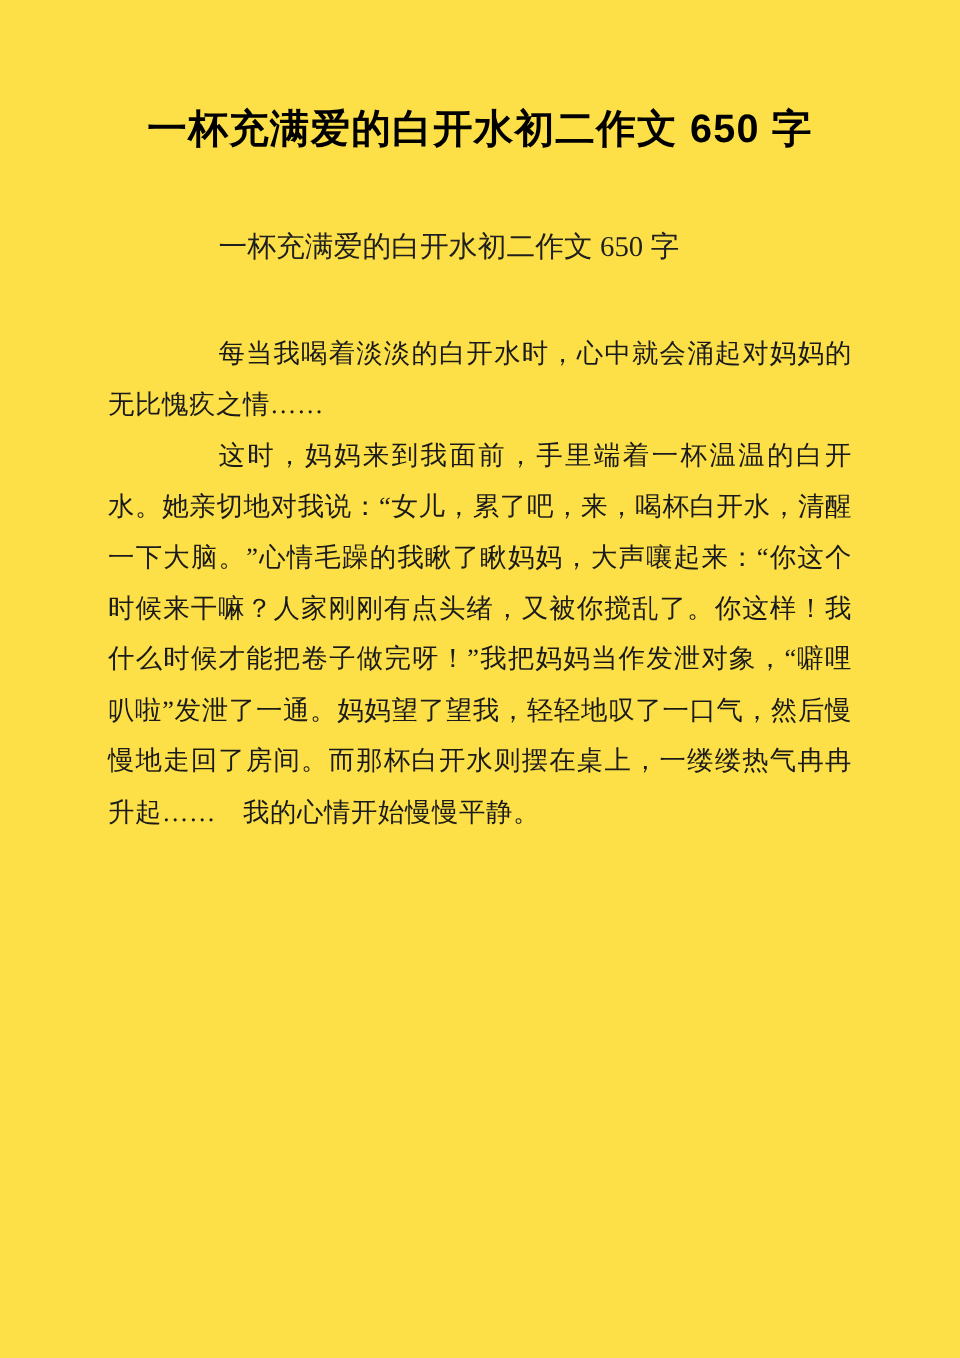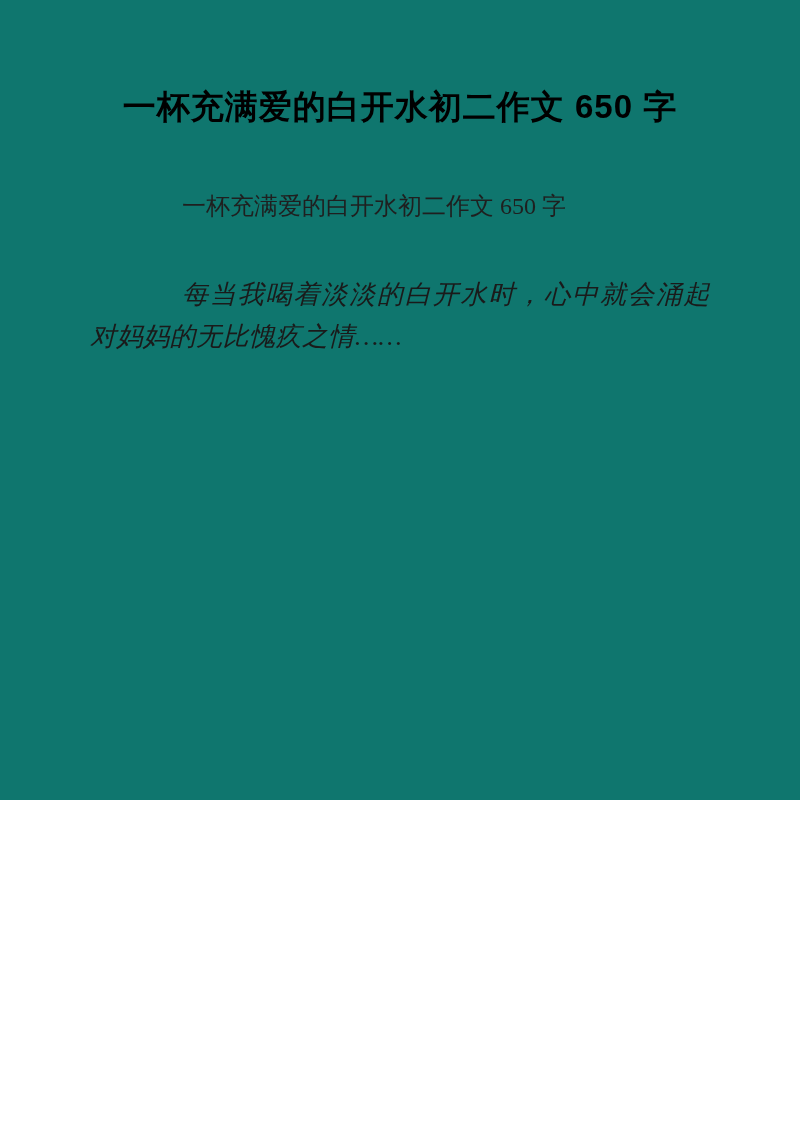--- a/index.html
+++ b/index.html
@@ -3,23 +3,23 @@
 <meta charset="utf-8">
 <style>
   html, body {
     margin: 0;
     padding: 0;
     background: #ffffff;
   }
   .page {
     position: relative;
     width: 800px;
-    height: 800px;
+    height: 1132px;
     margin: 0 auto;
-    background: #0f766e;
+    background: #fde047;
     color: #1a1a1a;
     overflow: hidden;
     box-sizing: border-box;
     font-family: "Liberation Serif", "DejaVu Serif", serif;
   }
   .doc-title {
     margin: 0;
     padding-top: 86px;
     text-align: center;
     font-family: "Liberation Sans", "DejaVu Sans", sans-serif;
@@ -32,40 +32,40 @@
   }
   .doc-subtitle {
     margin: 62px 0 0 182px;
     font-size: 24px;
     line-height: 32px;
     color: #1f1f1f;
     white-space: nowrap;
   }
   .doc-body {
     margin: 52px 90px 0 90px;
-    font-size: 26px;
+    font-size: 22px;
     line-height: 42.4px;
     letter-spacing: 0.5px;
     text-align: justify;
     text-justify: inter-character;
     color: #1a1a1a;
-    font-style: italic;
   }
   .doc-body p {
     margin: 0;
     padding: 0;
     text-indent: 92px;
   }
 </style>
 </head>
 <body>
 
 <div class="page">
 
   <h1 class="doc-title">一杯充满爱的白开水初二作文 650 字</h1>
 
   <div class="doc-subtitle">一杯充满爱的白开水初二作文 650 字</div>
 
   <div class="doc-body">
     <p>每当我喝着淡淡的白开水时，心中就会涌起对妈妈的无比愧疚之情……</p>
+    <p>这时，妈妈来到我面前，手里端着一杯温温的白开水。她亲切地对我说：“女儿，累了吧，来，喝杯白开水，清醒一下大脑。”心情毛躁的我瞅了瞅妈妈，大声嚷起来：“你这个时候来干嘛？人家刚刚有点头绪，又被你搅乱了。你这样！我什么时候才能把卷子做完呀！”我把妈妈当作发泄对象，“噼哩叭啦”发泄了一通。妈妈望了望我，轻轻地叹了一口气，然后慢慢地走回了房间。而那杯白开水则摆在桌上，一缕缕热气冉冉升起……　我的心情开始慢慢平静。</p>
   </div>
 
 </div>
 
 </body></html>

